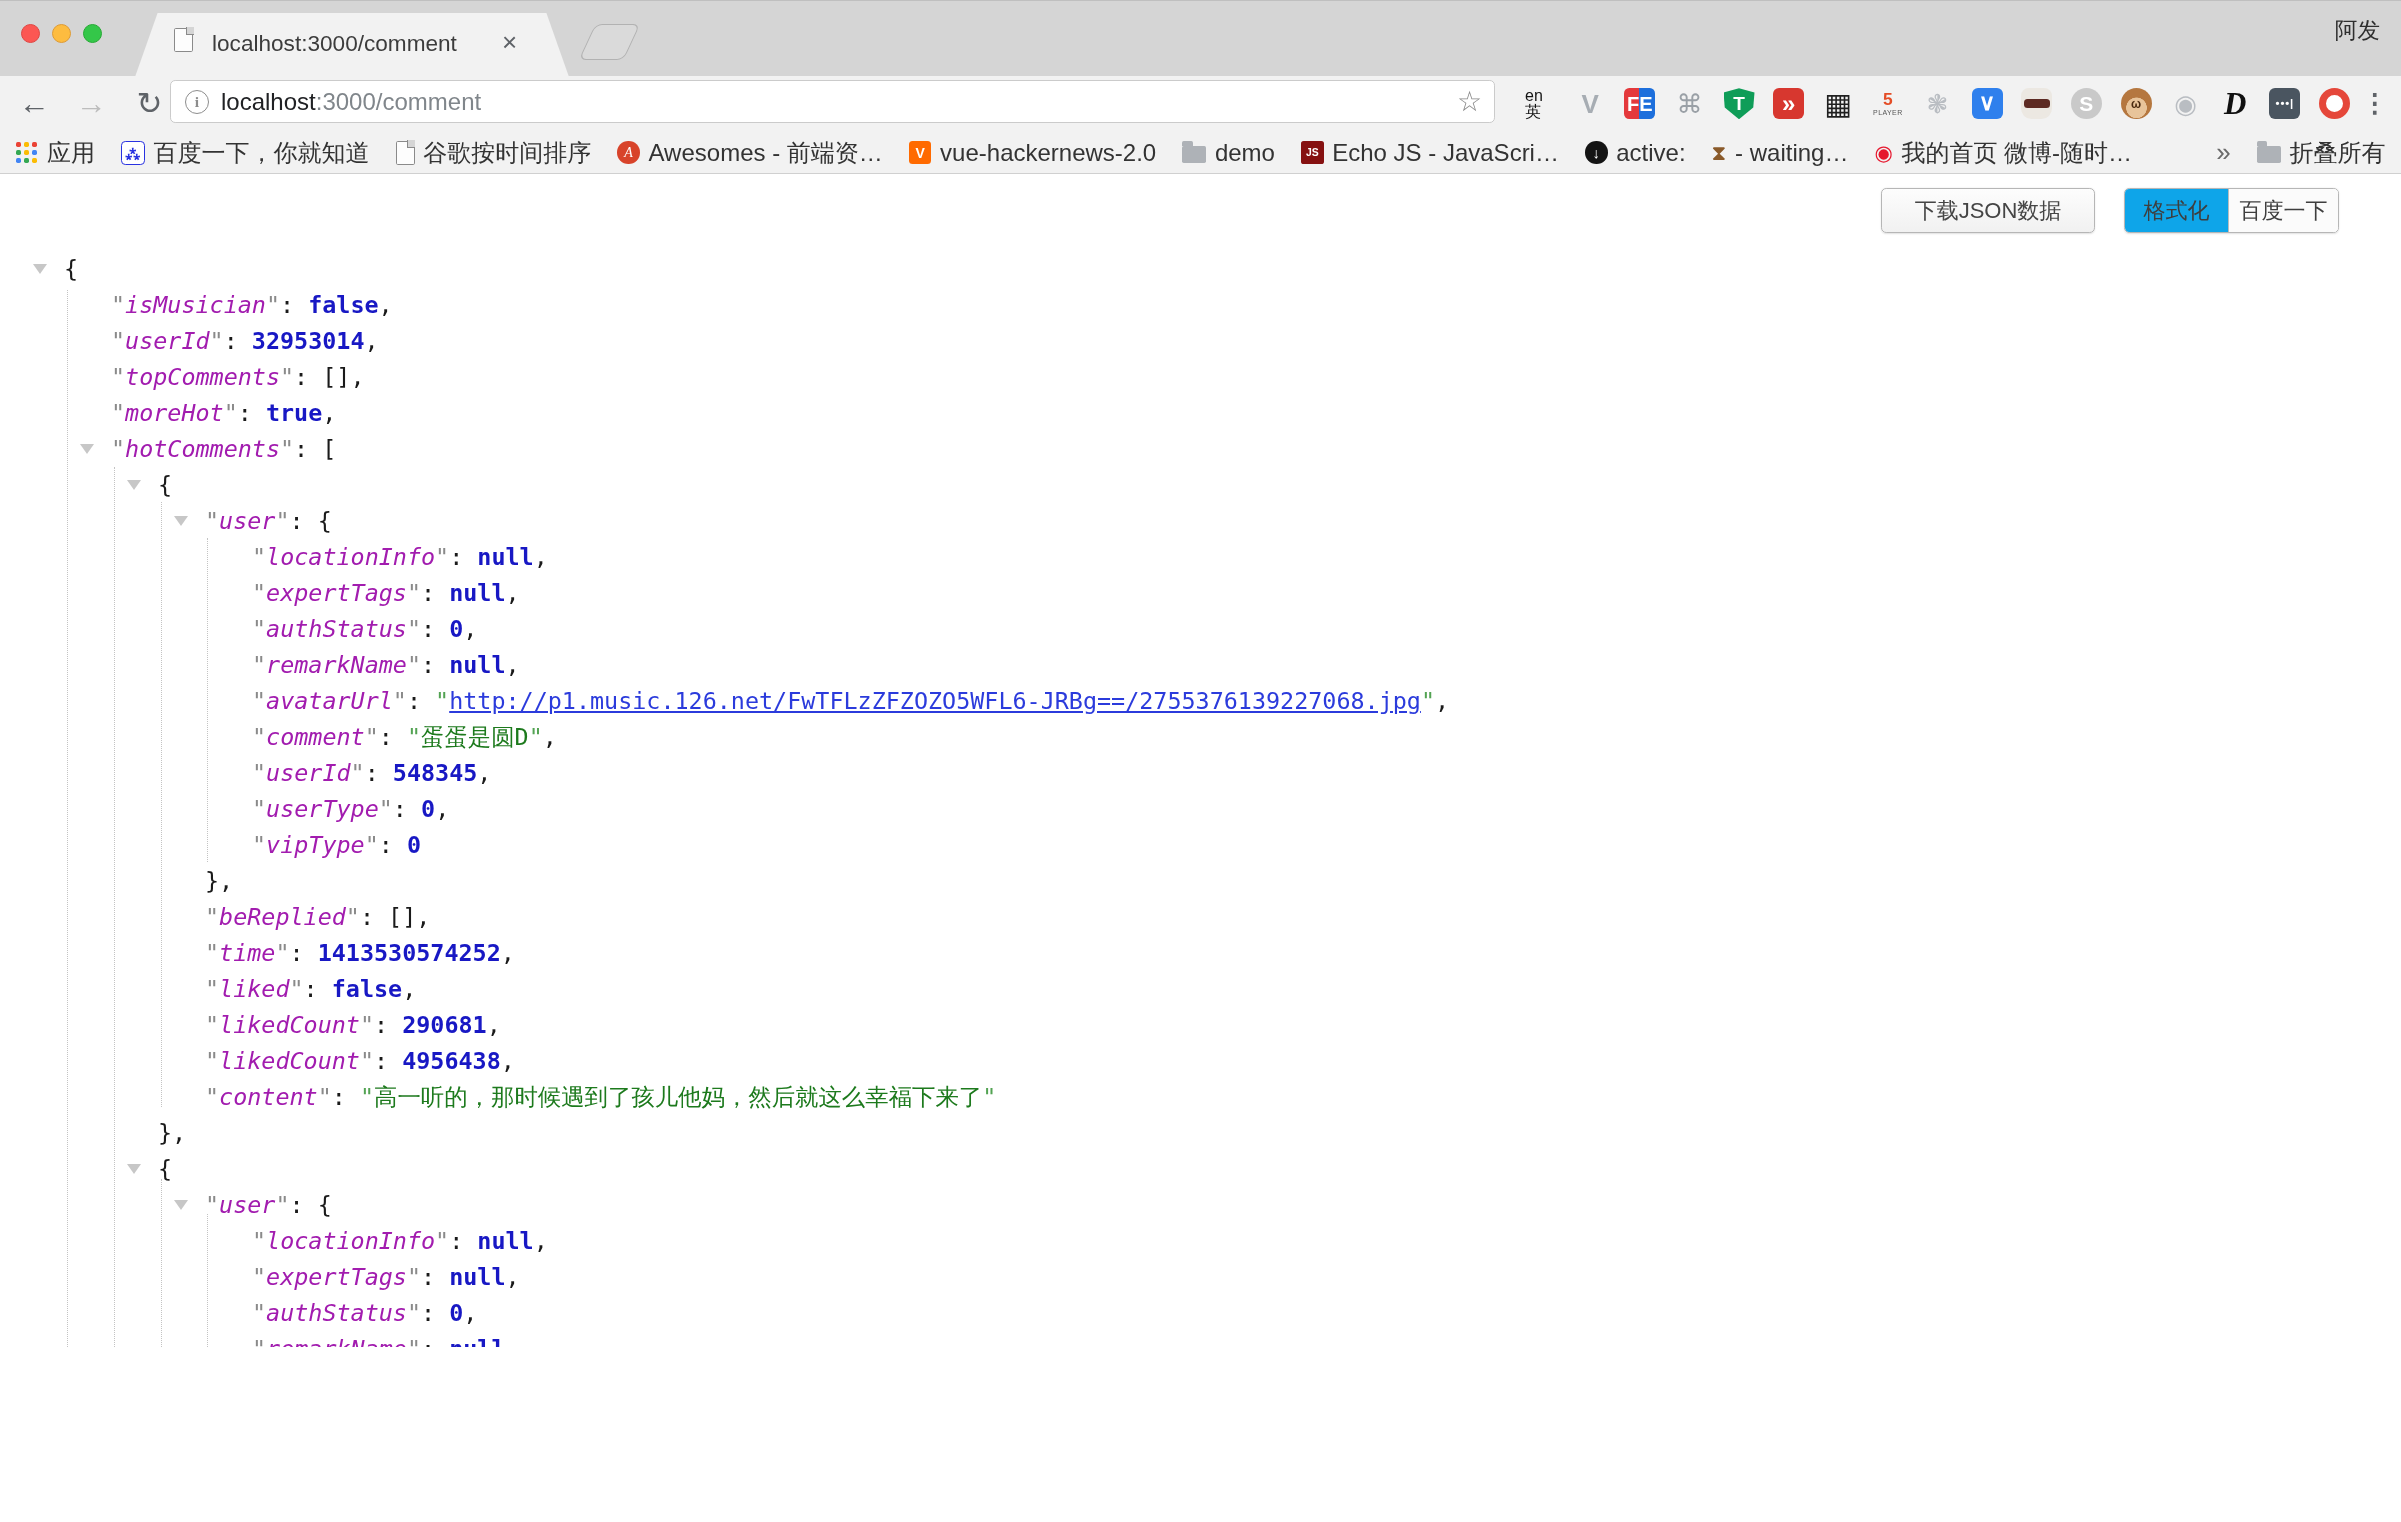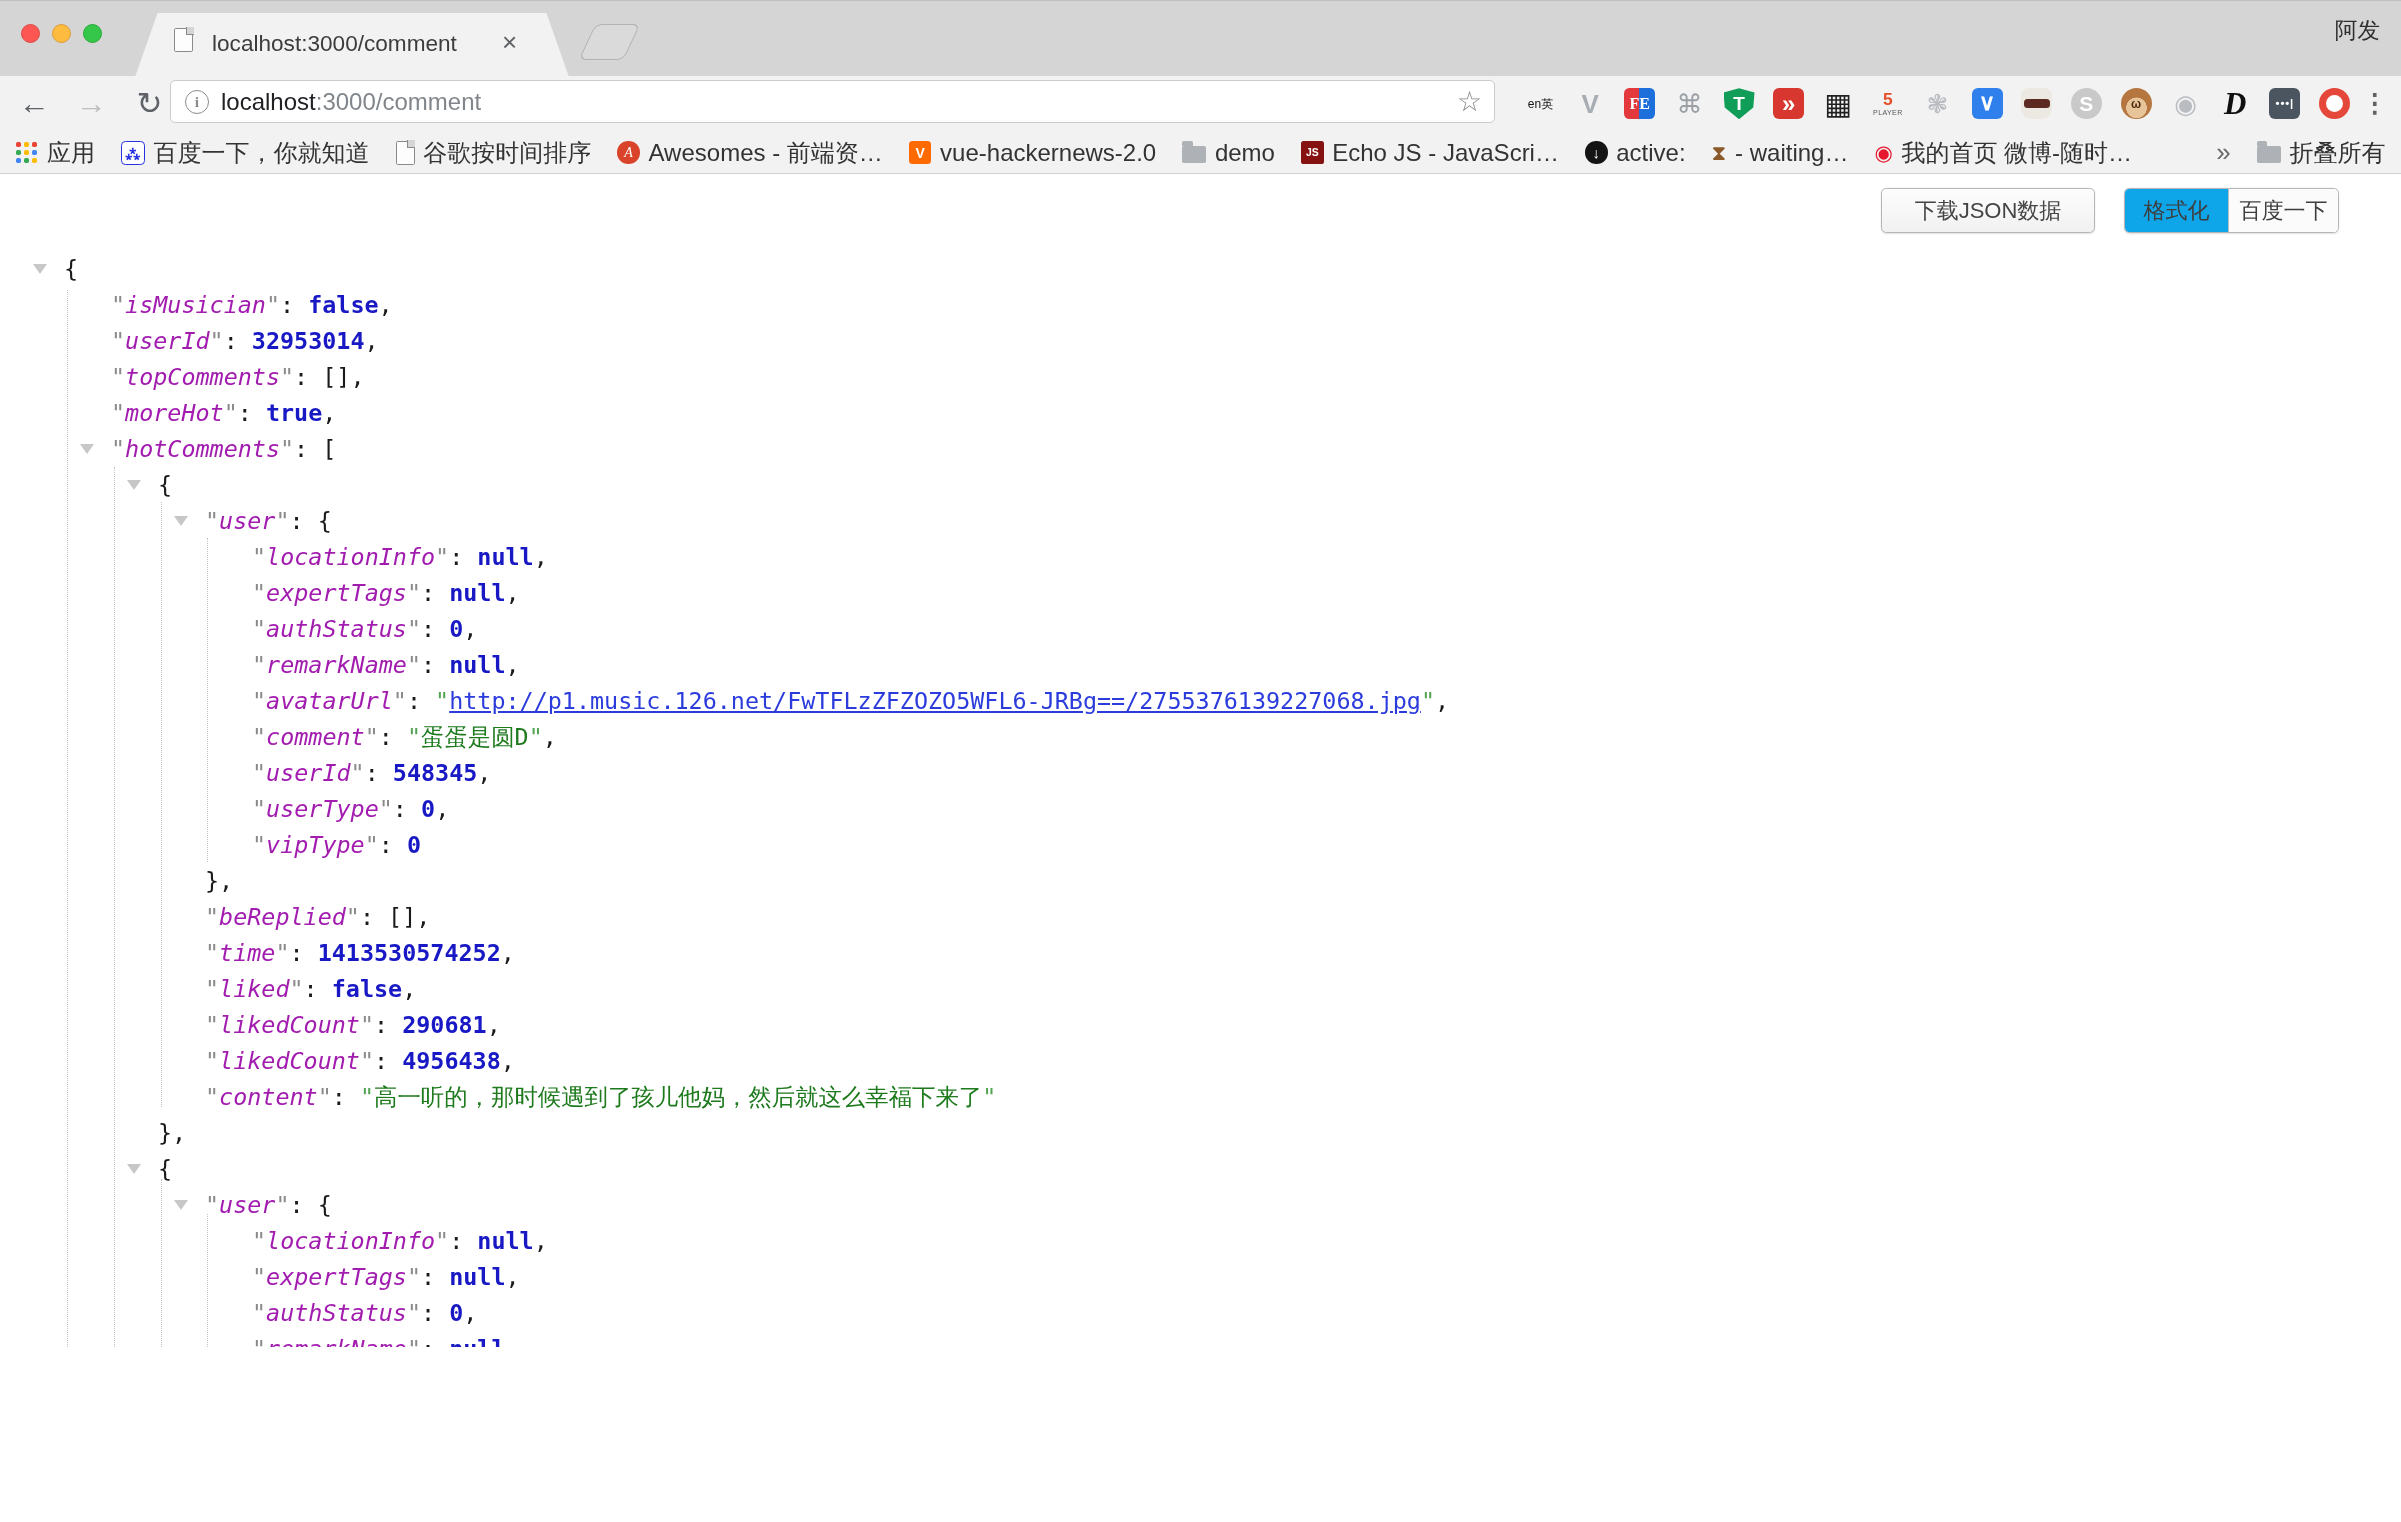--- a/index.html
+++ b/index.html
@@ -33,22 +33,22 @@
              font-size:15.6px; font-weight:bold; display:flex; align-items:center; justify-content:center;
              margin:0 12px 0 14px; font-family:"Liberation Serif",serif; }
   .url-text { font-size:24px; color:#202124; white-space:nowrap; }
   .url-text .muted { color:#80868b; }
   .star { margin-left:auto; margin-right:12px; font-size:28px; color:#8a8a8a; }
   .extbar { position:absolute; left:1525px; top:8.7px; width:825px; height:38px; display:flex;
             align-items:center; justify-content:space-between; }
   .xi { width:31px; height:31px; display:flex; align-items:center; justify-content:center;
         font-family:"Liberation Sans",sans-serif; line-height:1; flex:none; }
   .xi-bold { font-weight:bold; }
-  .xi-fe { background:linear-gradient(90deg,#e4393c 50%,#1d6fdc 50%); color:#fff; font-size:16px;
-           font-weight:bold; border-radius:5.2px;font-family:Liberation Serif, serif; }
+  .xi-fe { background:linear-gradient(90deg,#e4393c 50%,#1d6fdc 50%); color:#fff; font-size:20px;
+           font-weight:bold; border-radius:5.2px; }
   .xi-shield { background:#0f9d58; color:#fff; font-weight:bold; font-size:19px;
                clip-path:polygon(50% 0,100% 14%,96% 62%,50% 100%,4% 62%,0 14%); }
   .xi-h5 { flex-direction:column; color:#e44d26; font-weight:bold; font-size:17.4px; }
   .xi-h5 .sub { font-size:7px; color:#555; font-weight:normal; letter-spacing:0.4px; }
   .xi-thief { background:#ece8e2; border-radius:7.8px 7.8px 10.4px 10.4px; position:relative; }
   .xi-thief::after { content:""; position:absolute; left:2.6px; right:2.6px; top:11.3px; height:8.7px;
                      background:#5d2a22; border-radius:3.5px; }
   .xi-monkey { background:radial-gradient(circle at 50% 64%, #e8c49a 40%, #b5773f 42%);
                border-radius:50%; color:#4a2a10; font-size:12px; font-weight:bold; }
   .xi-d { color:#101010; font-size:31px; font-weight:bold; font-style:italic;
@@ -128,21 +128,21 @@
 <div class="toolbar">
   <div class="navbtn" style="left:12px;">←</div>
   <div class="navbtn disabled" style="left:69px;">→</div>
   <div class="navbtn" style="left:127px;">↻</div>
   <div class="urlbar">
     <div class="info-ic">i</div>
     <div class="url-text"><span>localhost</span><span class="muted">:3000/comment</span></div>
     <div class="star">☆</div>
   </div>
   <div class="extbar">
-      <div class="xi " style="color: rgb(20, 20, 20); font-size: 12px;">en英</div>
+      <div class="xi " style="color: rgb(20, 20, 20); font-size: 16px;">en英</div>
       <div class="xi xi-bold" style="color: rgb(167, 173, 179); font-size: 26px;">V</div>
       <div class="xi xi-fe">FE</div>
       <div class="xi " style="color: rgb(154, 160, 166); font-size: 26px;">⌘</div>
       <div class="xi xi-shield">T</div>
       <div class="xi xi-bold" style="background: rgb(215, 55, 47); color: rgb(255, 255, 255); font-size: 24px; border-radius: 6px;">»</div>
       <div class="xi " style="color: rgb(31, 31, 31); font-size: 29.5px;">▦</div>
       <div class="xi xi-h5">5<span class="sub">PLAYER</span></div>
       <div class="xi " style="color: rgb(185, 189, 194); font-size: 26px;">❃</div>
       <div class="xi xi-bold" style="background: rgb(47, 128, 237); color: rgb(255, 255, 255); font-size: 22.6px; border-radius: 6px;">∨</div>
       <div class="xi xi-thief"></div>

